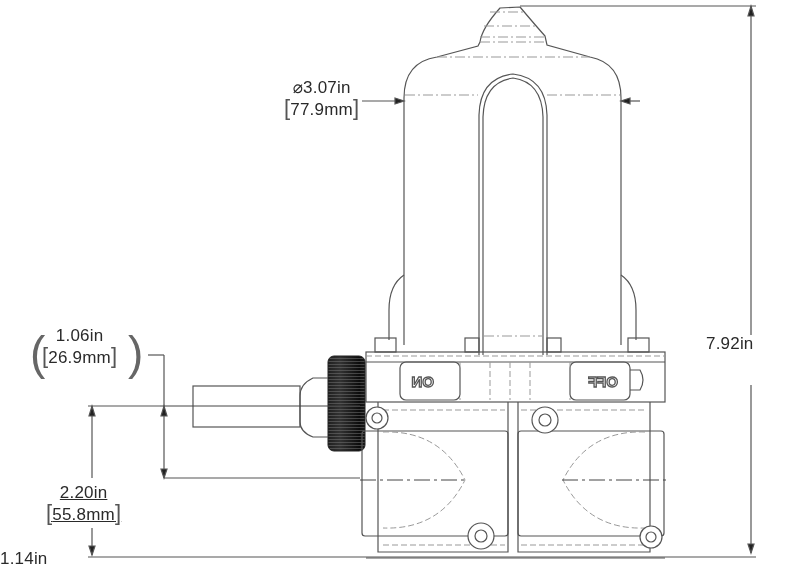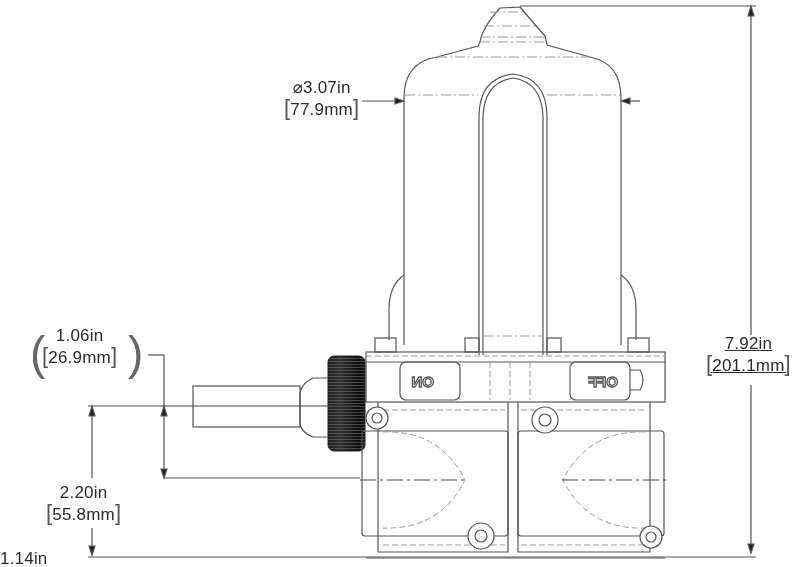--- a/index.html
+++ b/index.html
@@ -155,32 +155,31 @@
     <polygon points="89,546 95,546 92,555"></polygon>
     <line x1="88" y1="557" x2="378" y2="557"></line>
   </g>
 </svg>
 
 <div class="dim-label" style="left:284px; top:78px;">
   <div><span>⌀</span><span>3.07in</span></div>
   <div><span class="br">[</span><span>77.9mm</span><span class="br">]</span></div>
 </div>
 
-<div class="dim-label" style="left:706px; top:334px;text-decoration:underline;">
+<div class="dim-label" style="left:706px; top:334px;">
   <div>7.92in</div>
-  <div><span class="br">[</span><span>201.1mm</span><span class="br">]</span></div>
 </div>
 
 <div class="paren" style="left:30px; top:330px;">(</div>
 <div class="paren" style="left:128px; top:330px;">)</div>
 <div class="dim-label" style="left:42px; top:326px;">
   <div>1.06in</div>
   <div><span class="br">[</span><span>26.9mm</span><span class="br">]</span></div>
 </div>
 
-<div class="dim-label" style="left:46px; top:483px;">
+<div class="dim-label" style="left:46px; top:483px;text-decoration:underline;">
   <div>2.20in</div>
   <div><span class="br">[</span><span>55.8mm</span><span class="br">]</span></div>
 </div>
 
 <div class="dim-label" style="left:0px; top:549px;">
   <div>1.14in</div>
 </div>
 
 </body></html>

